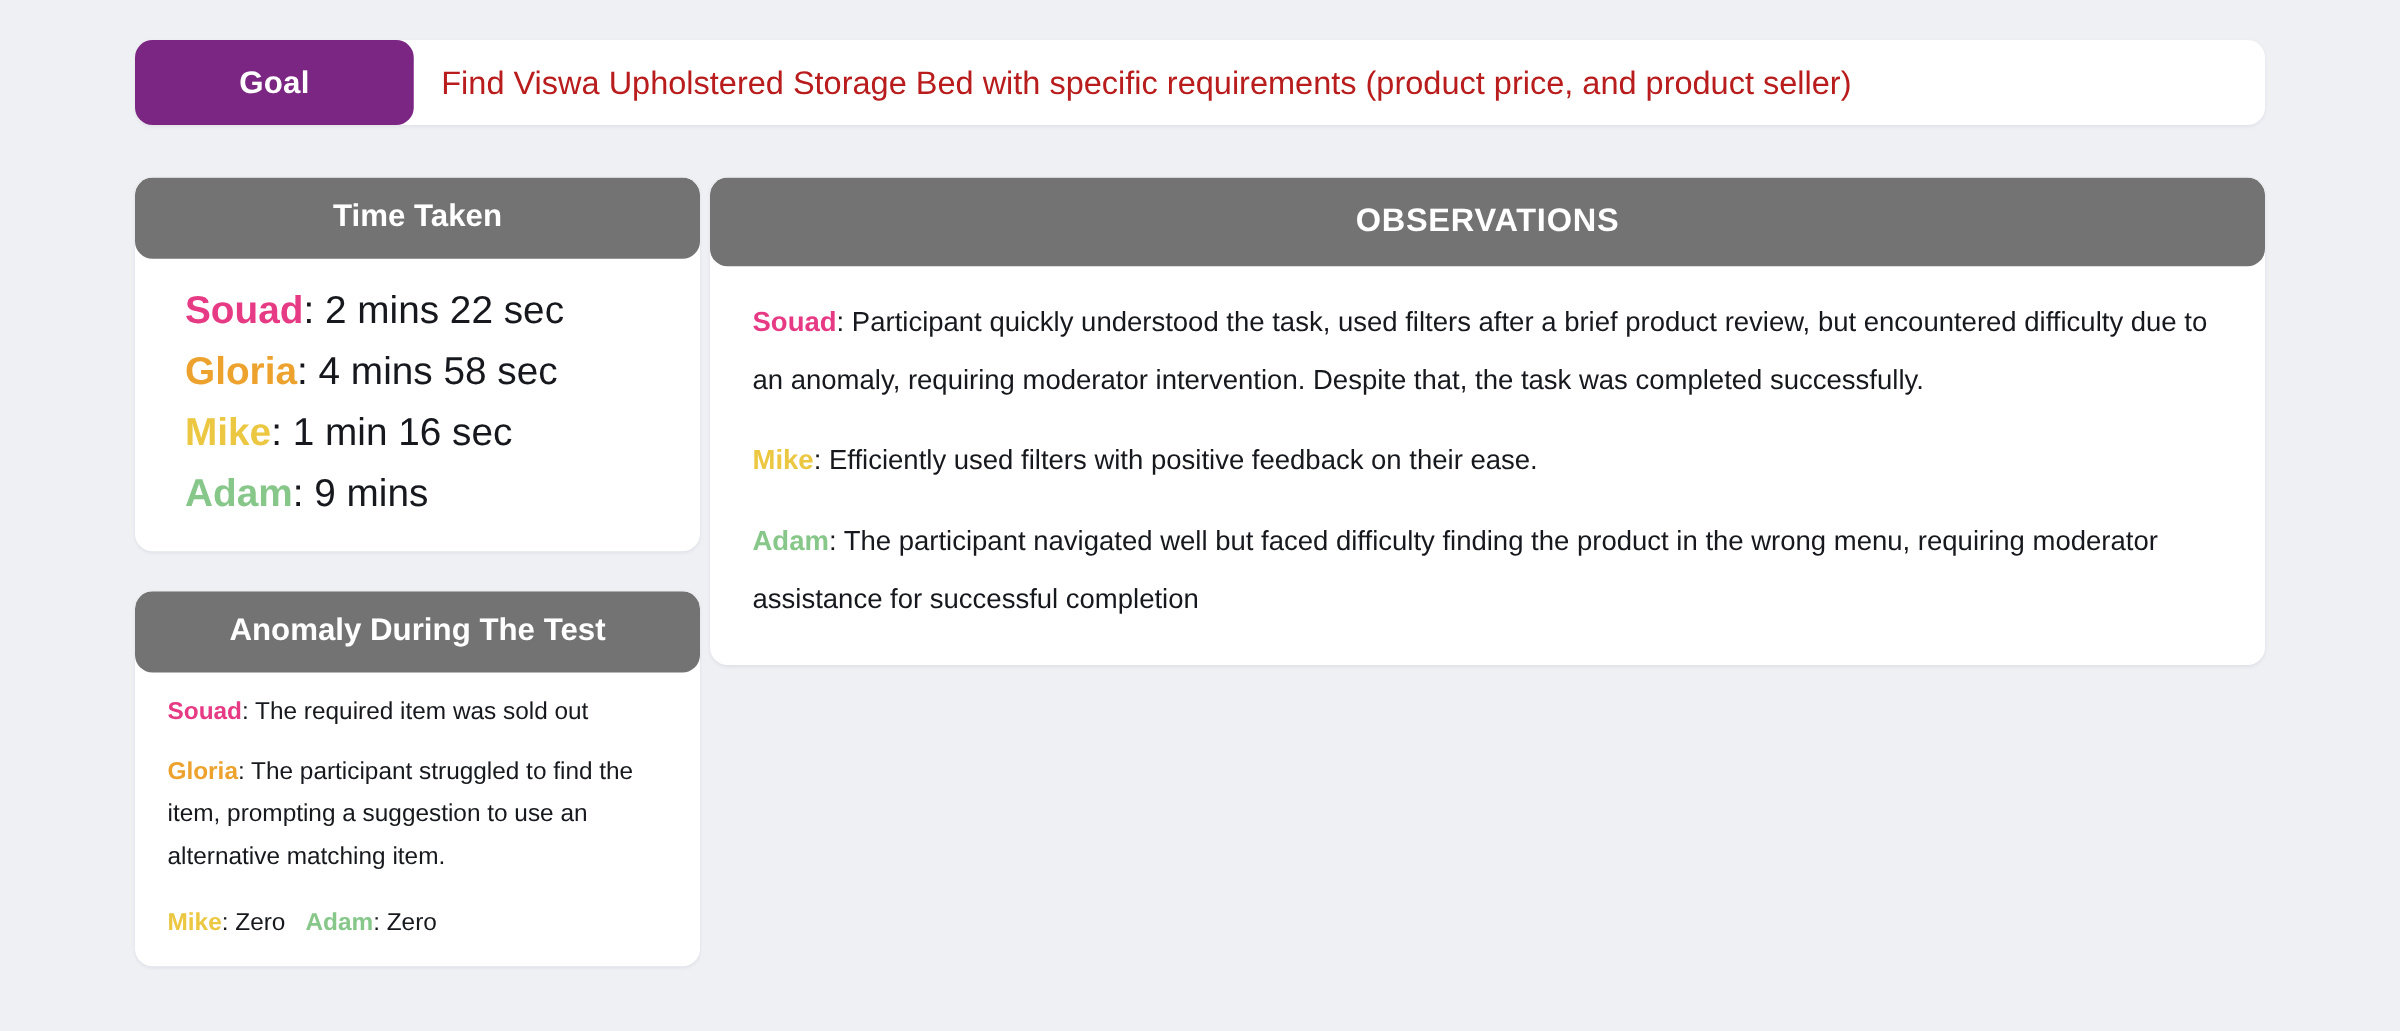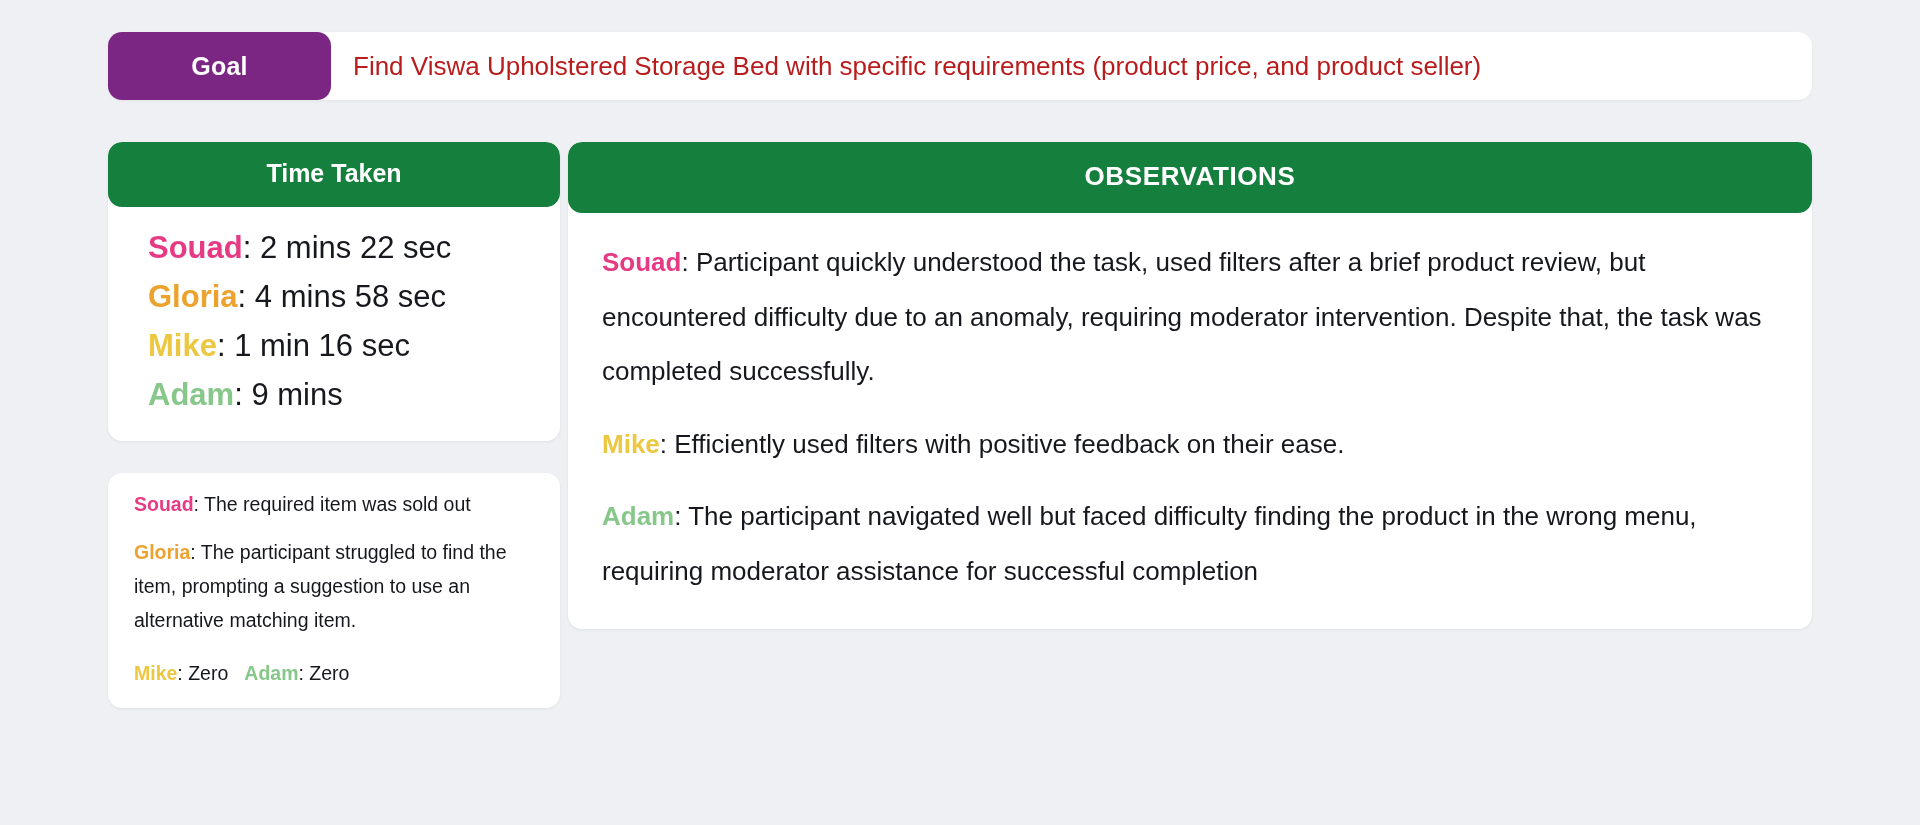--- a/index.html
+++ b/index.html
@@ -75,21 +75,21 @@
   .card {
     background: #ffffff;
     border-radius: 14px;
     box-shadow: 0 1px 3px rgba(30,30,60,0.07);
     overflow: hidden;
   }
   .card + .card {
     margin-top: 32px;
   }
   .card-header {
-    background: #15803d;
+    background: #737373;
     color: #ffffff;
     font-weight: bold;
     text-align: center;
     border-radius: 14px;
   }
   .card-header.small {
     font-size: 25px;
     padding: 17px 10px 19px;
   }
   .card-header.wide {
@@ -135,21 +135,21 @@
   .anomaly-inline .gap {
     display: inline-block;
     width: 16px;
   }
 
   
   .obs-body {
     padding: 22px 26px 30px 34px;
   }
   .obs-item {
-    font-size: 26px;
+    font-size: 22px;
     color: #16181d;
     line-height: 2.1;
     margin: 0 0 18px 0;
   }
   .obs-item:last-child {
     margin-bottom: 0;
   }
 
   
   .nm {
@@ -192,20 +192,23 @@
             <span class="nm nm-mike">Mike</span><span>: </span><span>1 min 16 sec</span>
           </li>
           <li>
             <span class="nm nm-adam">Adam</span><span>: </span><span>9 mins</span>
           </li>
         </ul>
       </div>
     </div>
 
     <div class="card">
+      <div class="card-header small">
+        <span>Anomaly During The Test</span>
+      </div>
       <div class="card-body anomaly-body">
         <p class="anomaly-item">
           <span class="nm nm-souad">Souad</span><span>: </span><span>The required item was sold out</span>
         </p>
         <p class="anomaly-item">
           <span class="nm nm-gloria">Gloria</span><span>:  </span><span>The participant struggled to find the item, prompting a suggestion to use an alternative matching item.</span>
         </p>
         <p class="anomaly-item anomaly-inline">
           <span class="nm nm-mike">Mike</span><span>: </span><span>Zero</span><span class="gap"></span><span class="nm nm-adam">Adam</span><span>:  </span><span>Zero</span>
         </p>

